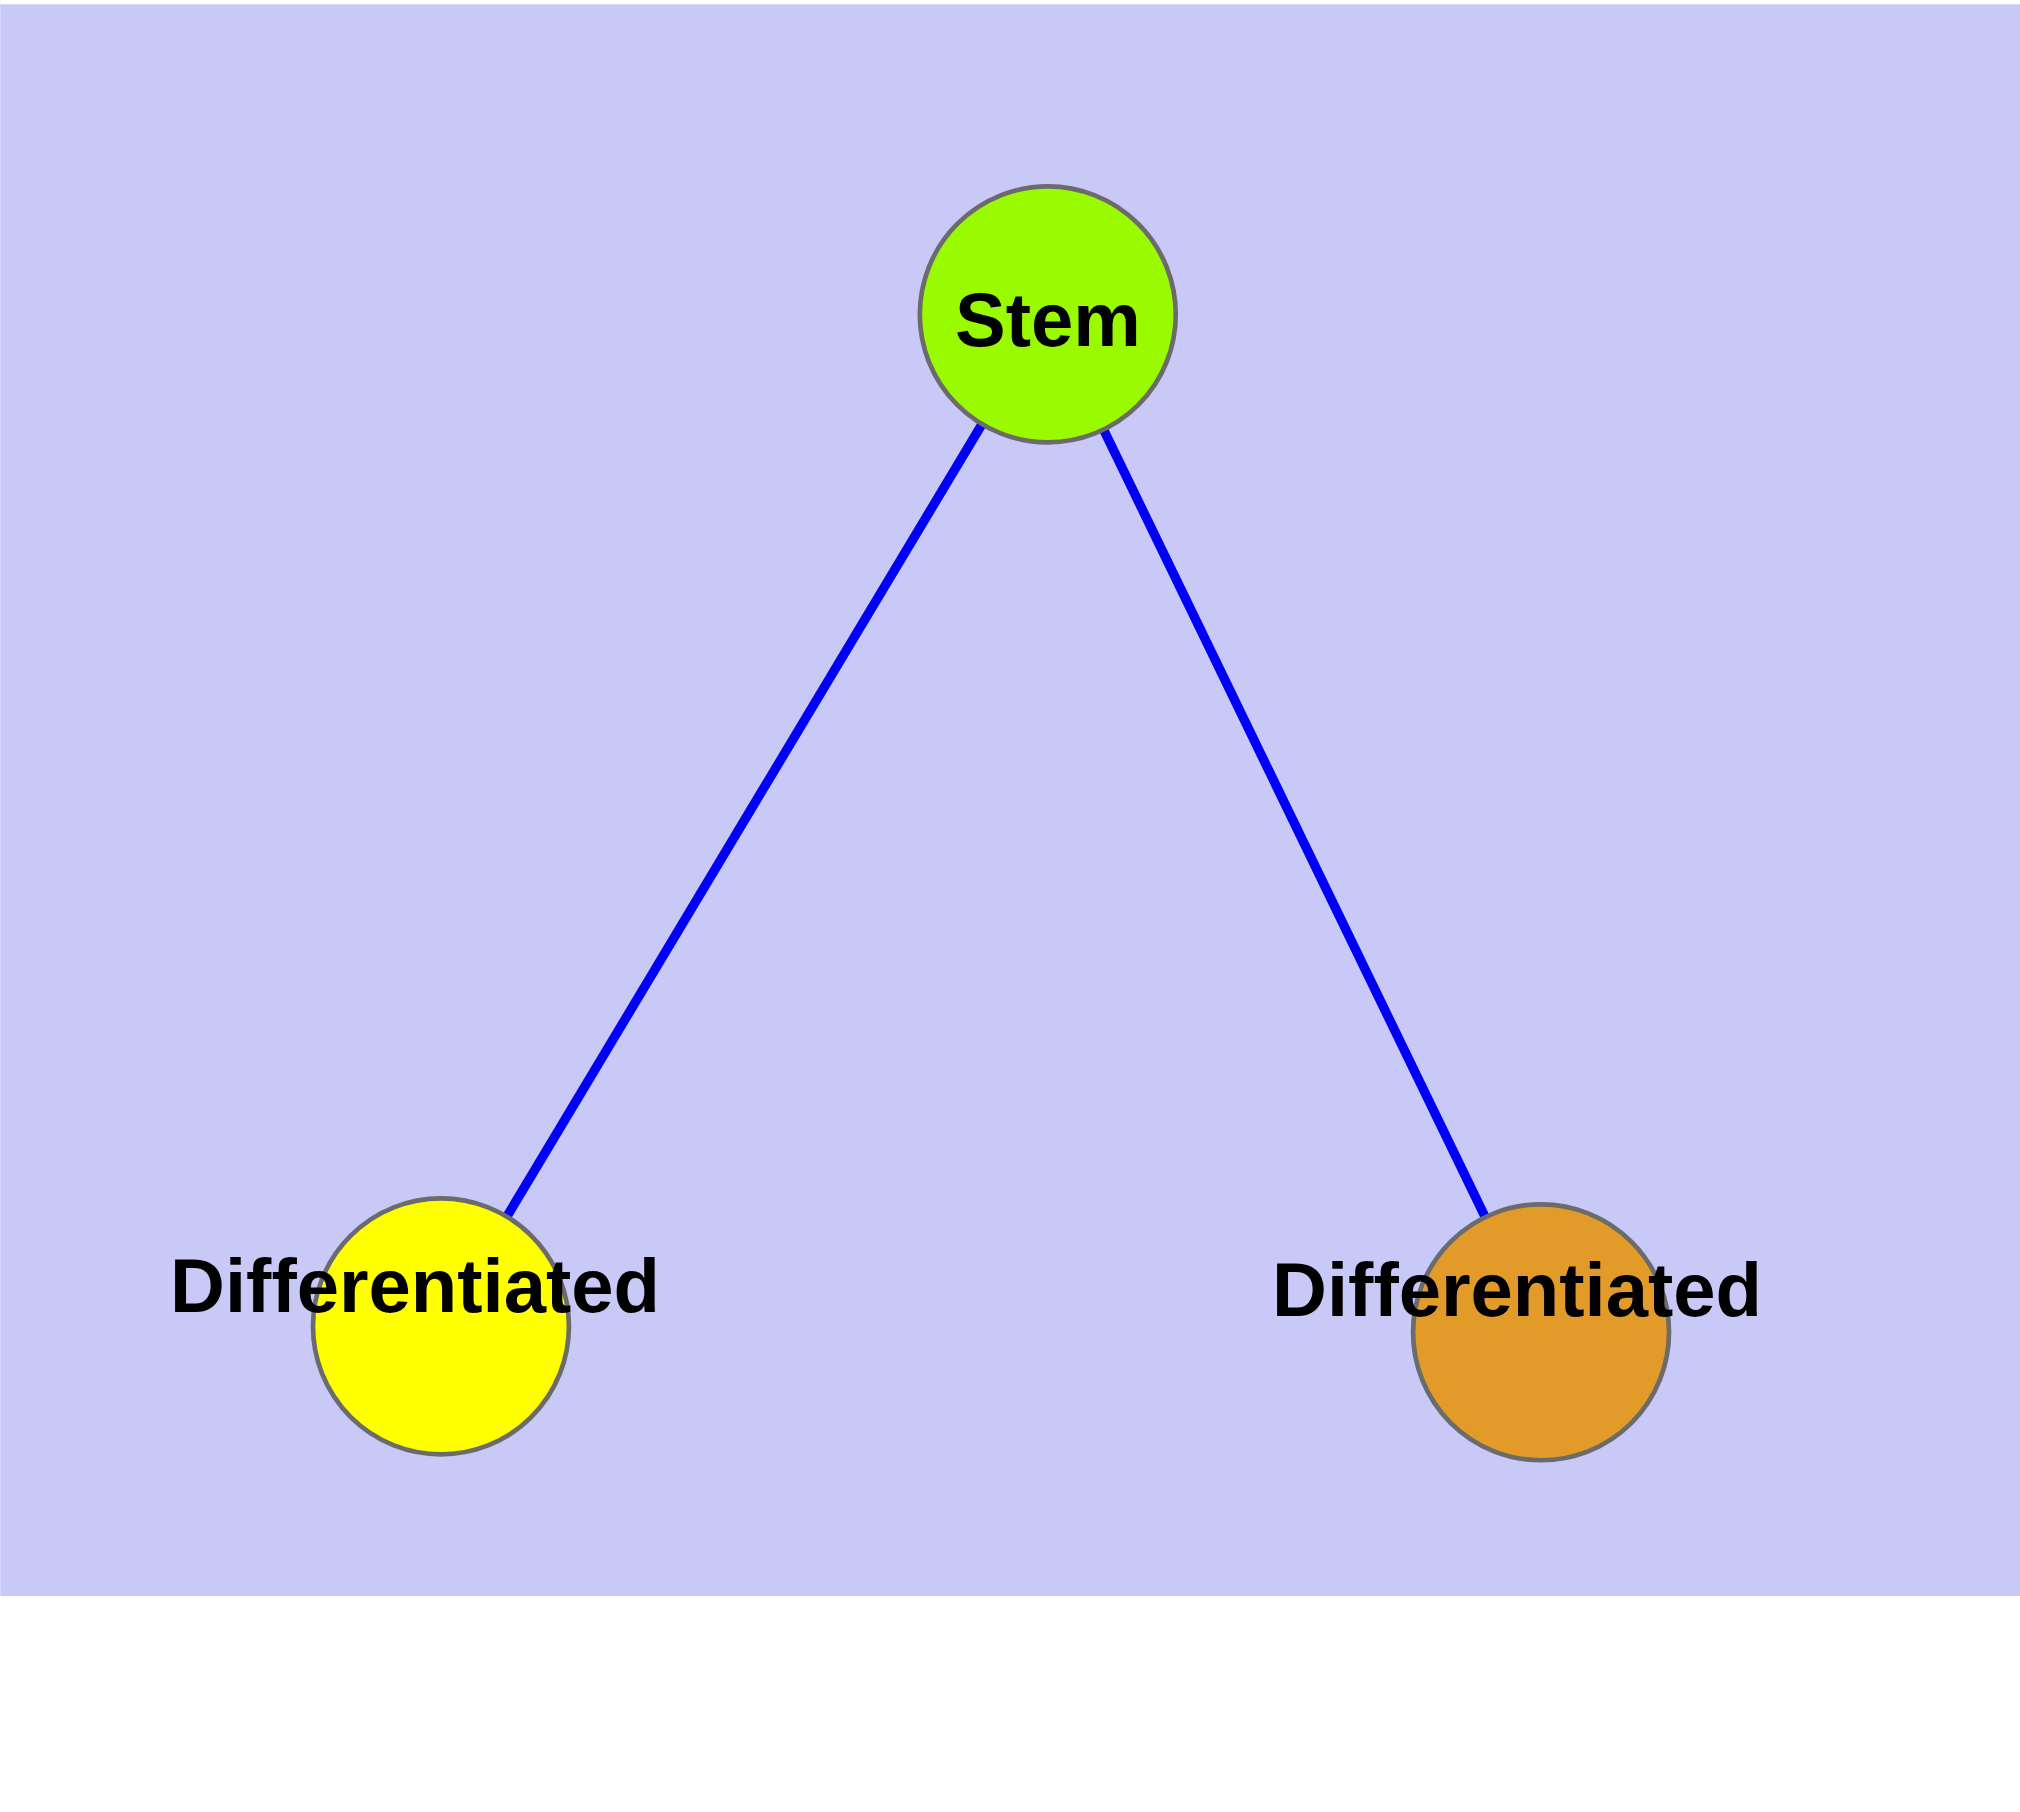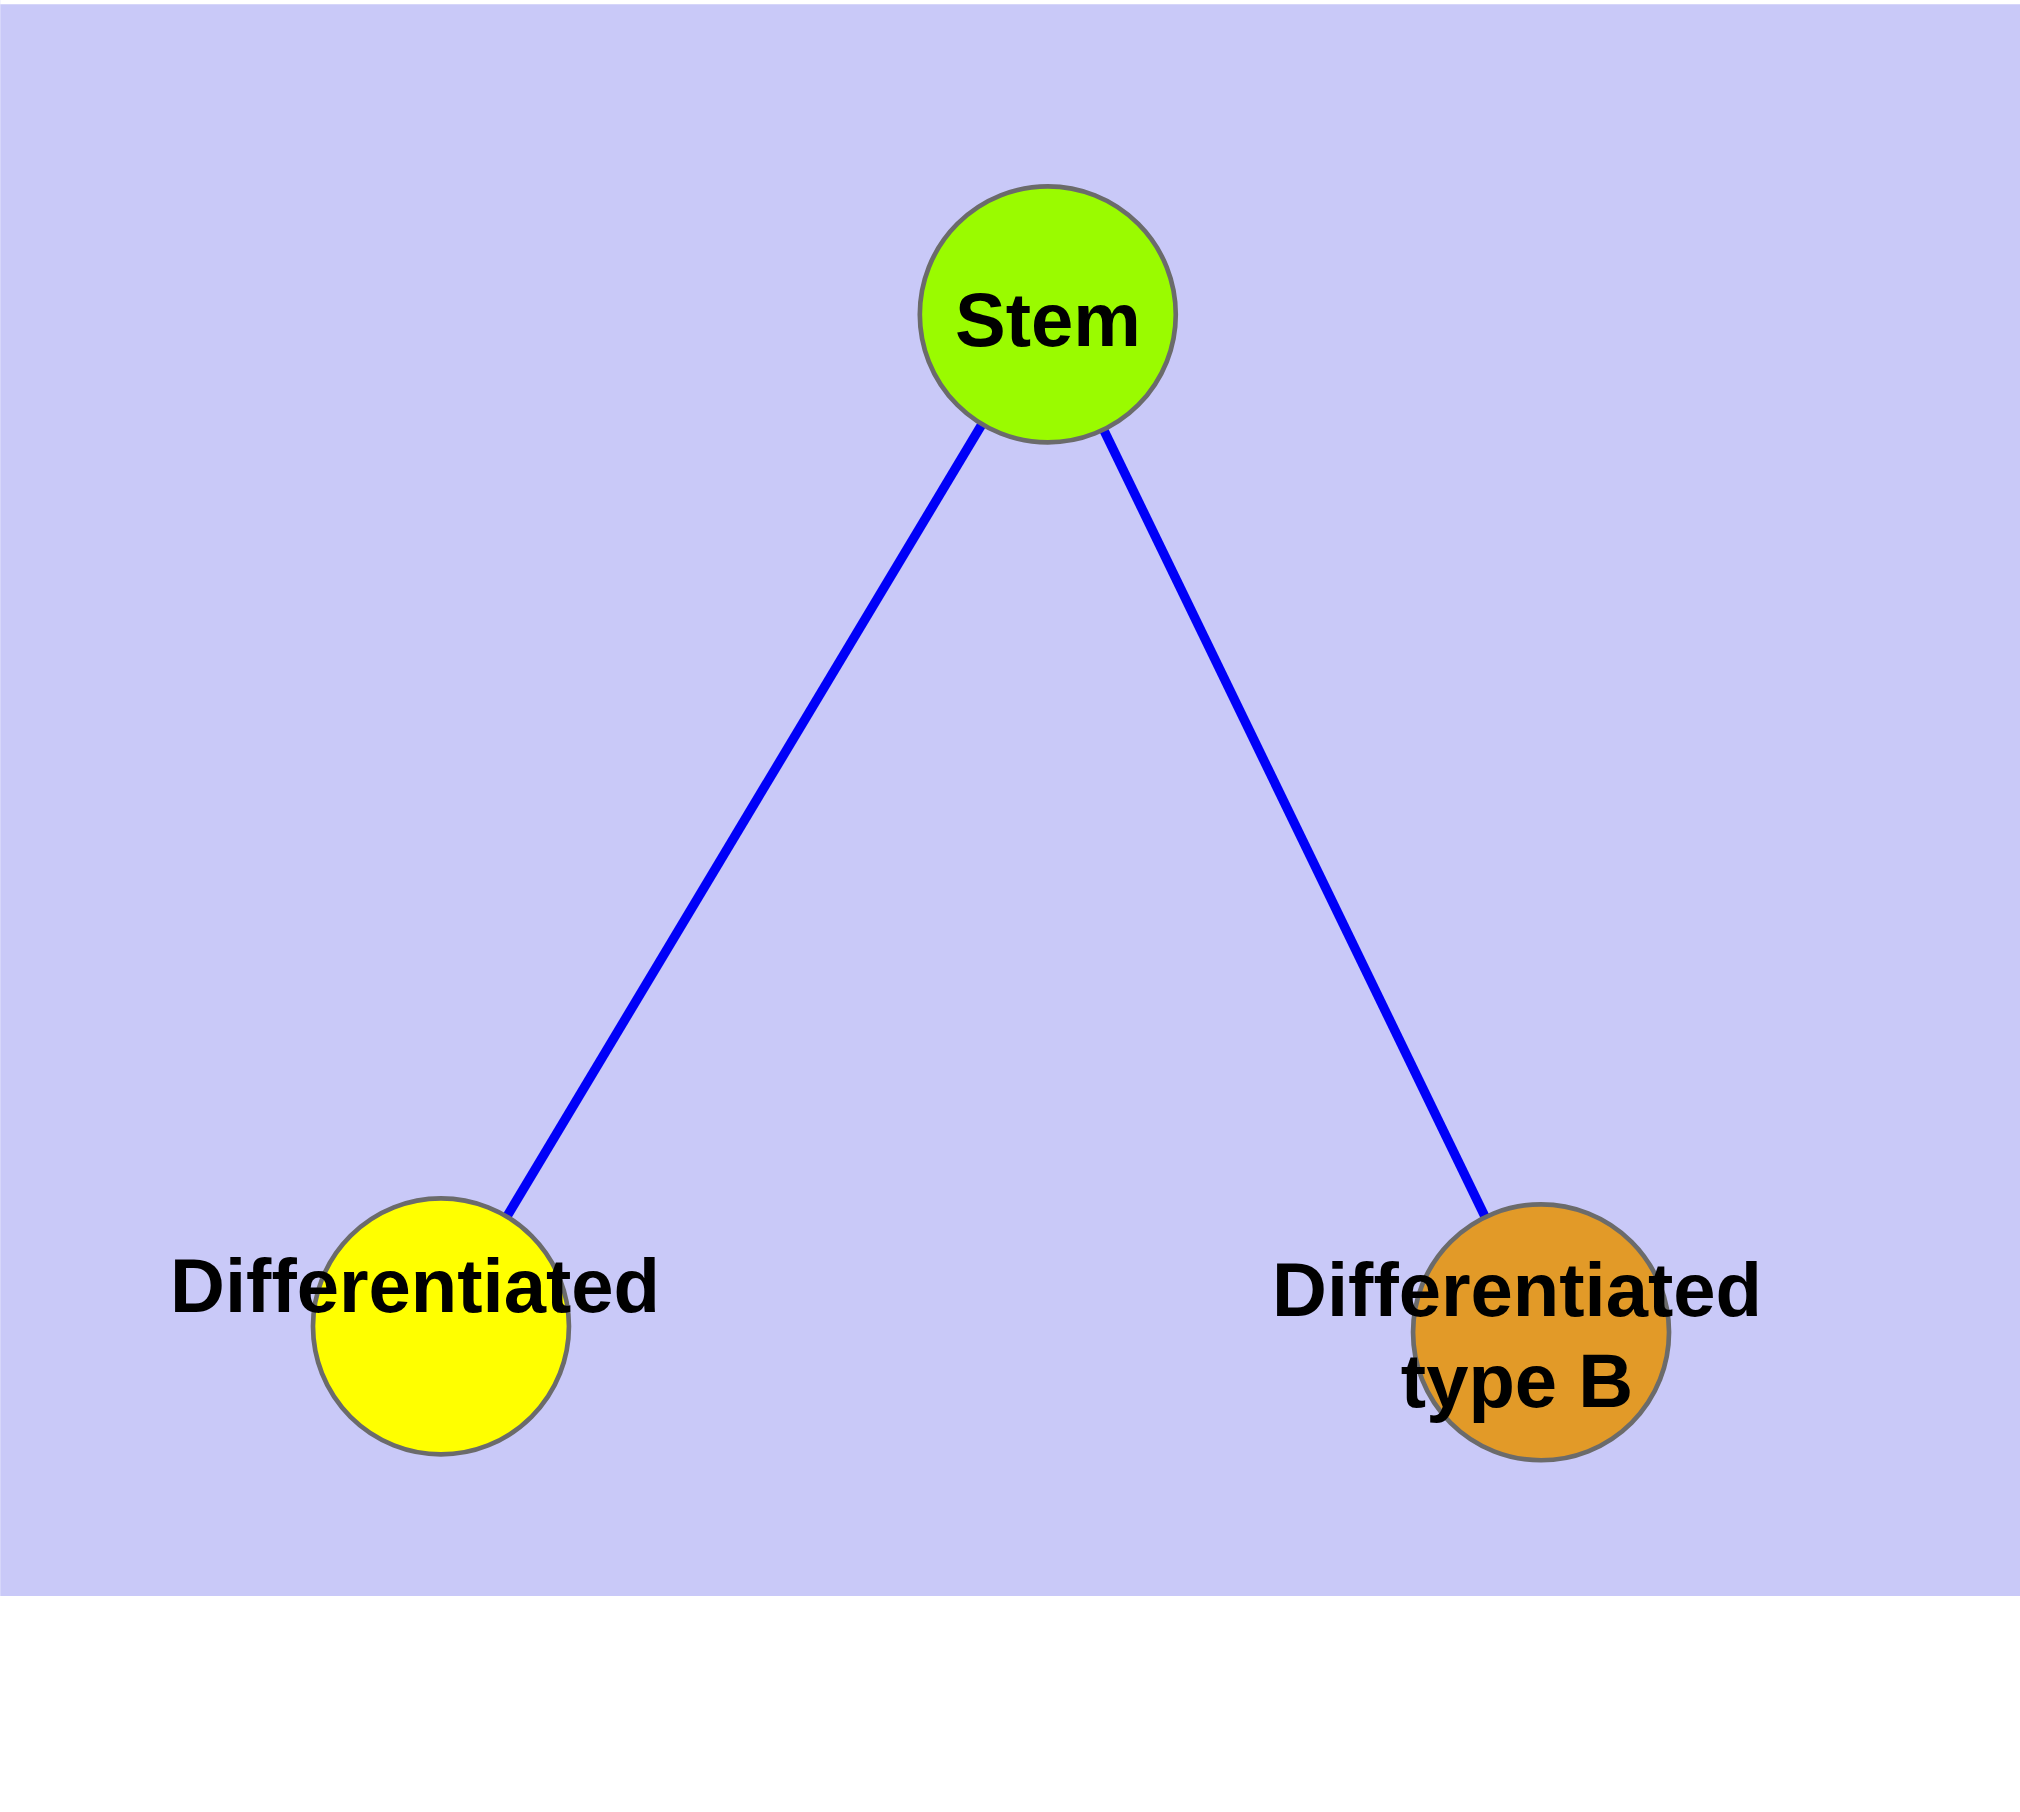--- a/index.html
+++ b/index.html
@@ -60,16 +60,15 @@
   <div class="node-label label-stem">
     <span>Stem</span>
   </div>
 
   <div class="node-label label-a">
     <span>Differentiated</span>
   </div>
 
   <div class="node-label label-b">
     <span>Differentiated</span>
-    <span>type B</span>
   </div>
 </div>
 
 
 </body></html>

